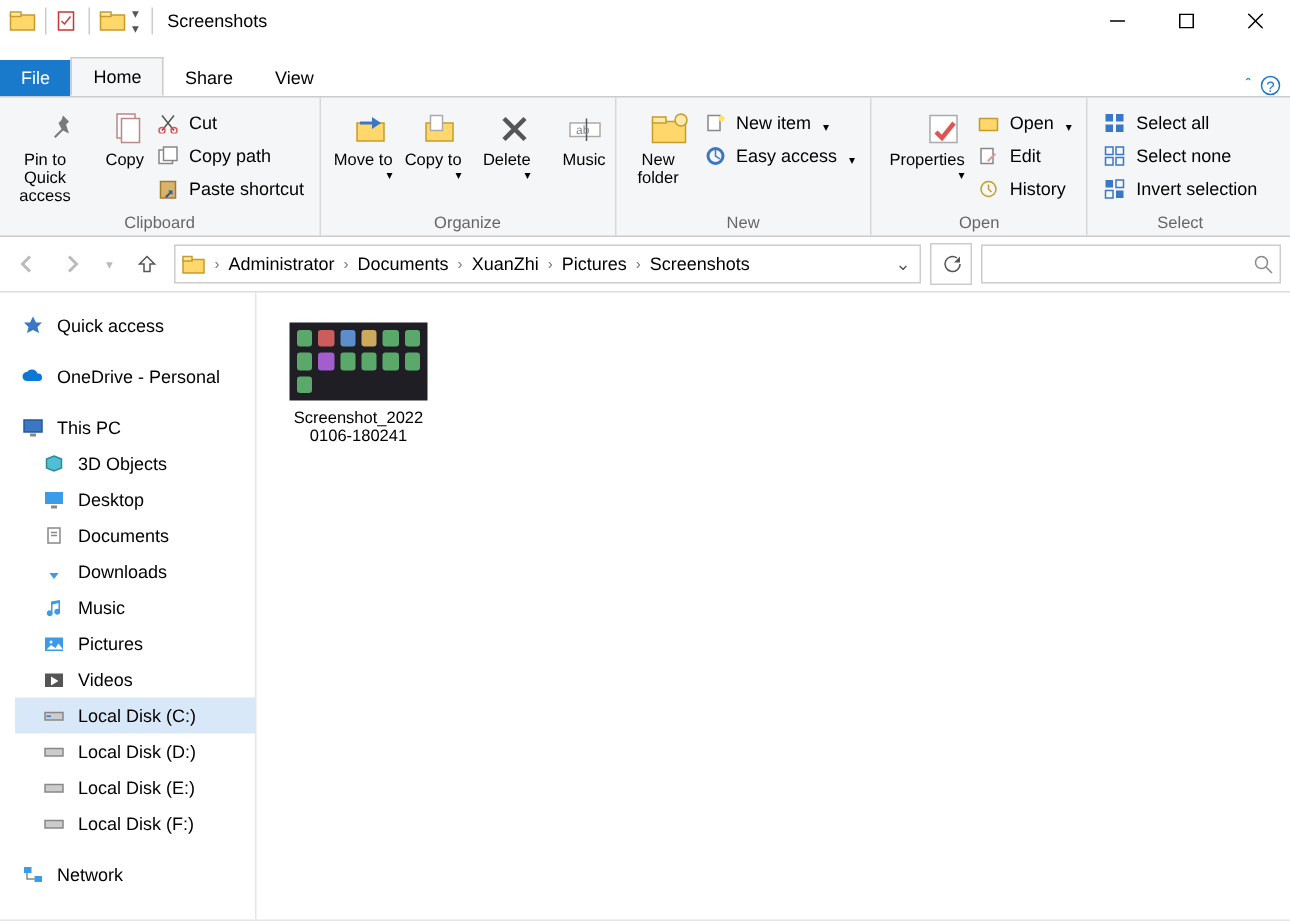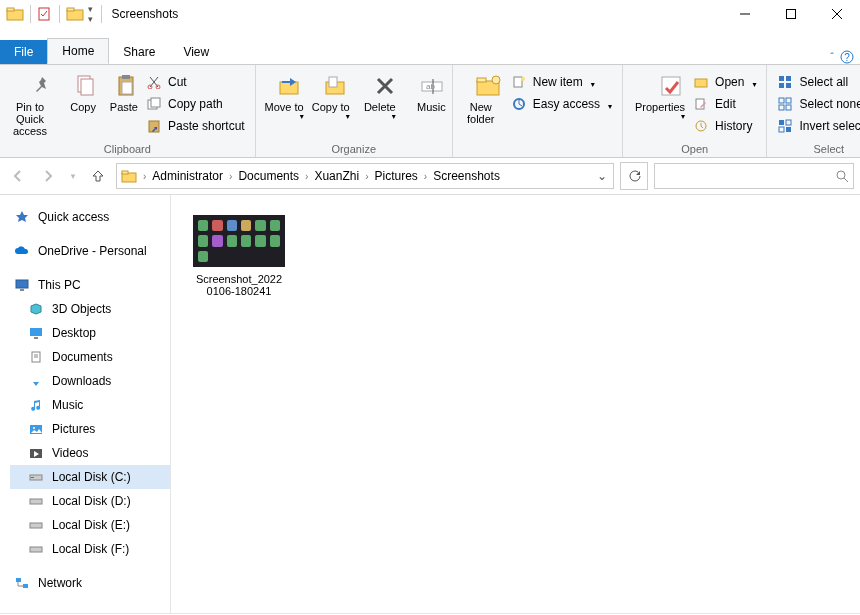--- a/index.html
+++ b/index.html
@@ -133,30 +133,20 @@
       </div>
       <div class="bigbtn" style="width:38px">
         <div class="icon">
             <svg width="22" height="24">
               <rect x="4" y="2" width="12" height="16" fill="#fff" stroke="#b88"></rect>
               <rect x="7" y="5" width="12" height="16" fill="#fff" stroke="#b88"></rect>
             </svg>
           </div>
         <span>Copy</span>
       </div>
-      <div class="bigbtn" style="width:38px">
-        <div class="icon">
-            <svg width="22" height="24">
-              <rect x="3" y="3" width="14" height="18" fill="#d9b36a" stroke="#a07c33"></rect>
-              <rect x="6" y="1" width="8" height="4" fill="#888"></rect>
-              <rect x="6" y="8" width="10" height="12" fill="#fff" stroke="#aaa"></rect>
-            </svg>
-          </div>
-        <span>Paste</span>
-      </div>
       <div class="col">
         <div class="smallbtn">
             <span class="ic">
               <svg width="14" height="14">
                 <path d="M3 2 L11 12 M11 2 L3 12" stroke="#555"></path>
                 <circle cx="3" cy="12" r="2" fill="none" stroke="#d55"></circle>
                 <circle cx="11" cy="12" r="2" fill="none" stroke="#d55"></circle>
               </svg>
             </span>
             <span>Cut</span>
@@ -257,20 +247,21 @@
               <svg width="14" height="14">
                 <circle cx="7" cy="7" r="5" fill="none" stroke="#3a78c4" stroke-width="2"></circle>
                 <path d="M7 2 l0 5 l3 2" stroke="#3a78c4" fill="none"></path>
               </svg>
             </span>
             <span>Easy access</span>
             <span class="dd">▾</span>
           </div>
       </div>
     </div>
+    <div class="label">New</div>
   </div>
 
   <div class="group">
     <div class="body">
       <div class="bigbtn" style="width:56px">
         <div class="icon">
             <svg width="26" height="24">
               <rect x="3" y="3" width="18" height="18" fill="#fff" stroke="#aaa"></rect>
               <path d="M7 14 l4 4 l8 -10" stroke="#d55" stroke-width="3" fill="none"></path>
             </svg>

